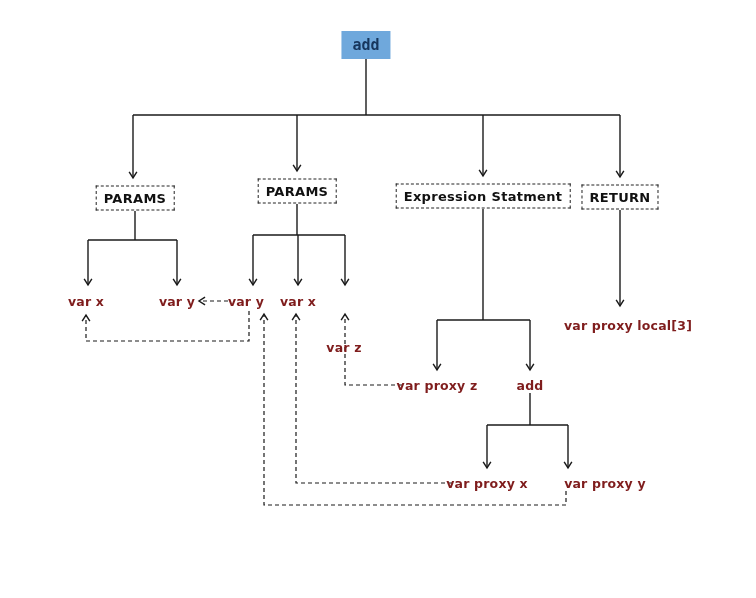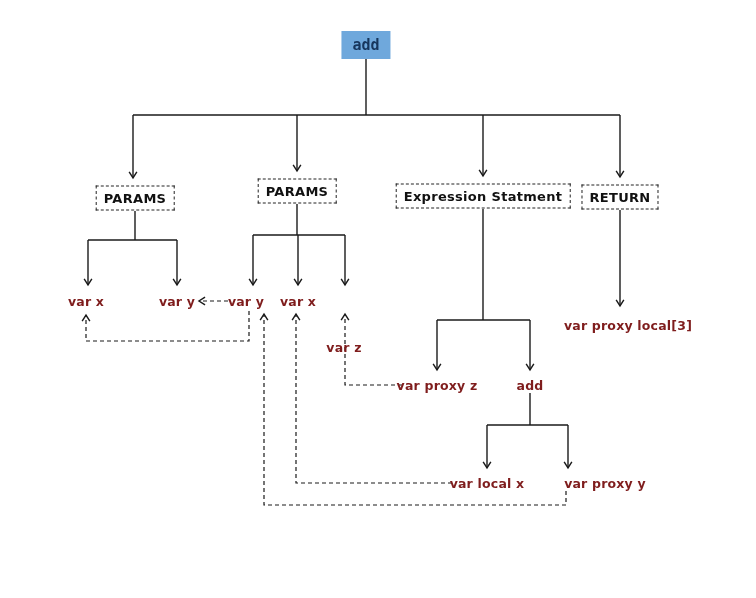--- a/index.html
+++ b/index.html
@@ -113,16 +113,16 @@
 
   <div class="lbl" style="left:246px; top:301px;">var y</div>
   <div class="lbl" style="left:298px; top:301px;">var x</div>
   <div class="lbl" style="left:344px; top:301px;margin-top:46px;">var z</div>
 
   <div class="lbl" style="left:628px; top:325px;">var proxy local[3]</div>
 
   <div class="lbl" style="left:437px; top:385px;">var proxy z</div>
   <div class="lbl" style="left:530px; top:385px;">add</div>
 
-  <div class="lbl" style="left:487px; top:483px;">var local x</div>
+  <div class="lbl" style="left:487px; top:483px;">var proxy x</div>
   <div class="lbl" style="left:605px; top:483px;">var proxy y</div>
 
 </div>
 
 </body></html>

